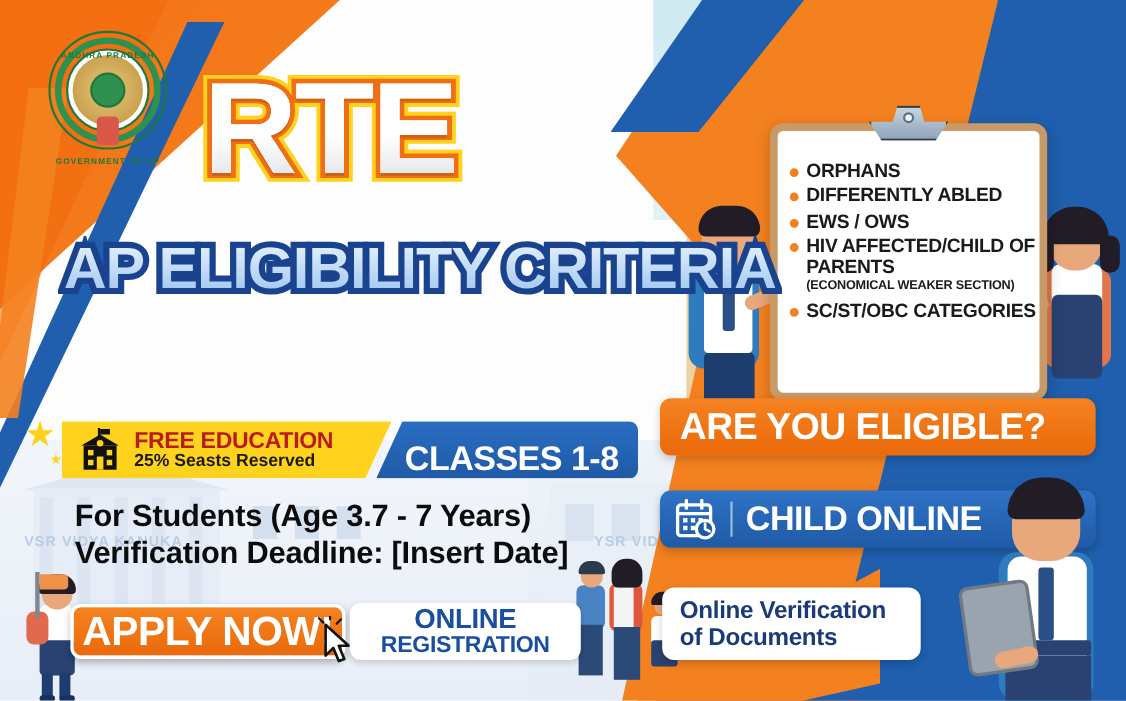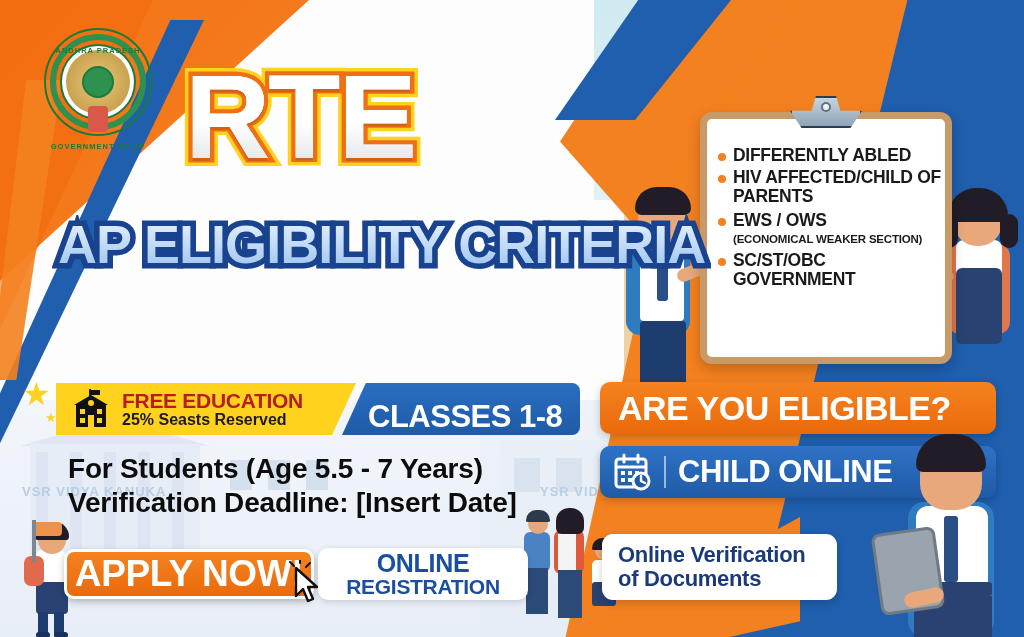--- a/index.html
+++ b/index.html
@@ -316,21 +316,21 @@
     background:#f2f6f9; border:2px solid #5c7187; border-radius:50%;
   }
   .crit-list { position:absolute; left:718px; top:146px; width:225px; }
   .crit-item { display:flex; align-items:flex-start; gap:7px; margin-bottom:3px; }
   .dot { width:8px; height:8px; border-radius:50%; background:#f4811f; flex:none; margin-top:7px;}
   .crit-main { font-size:17.5px; font-weight:900; color:#1a1a1a; letter-spacing:-.3px; line-height:1.08; }
   .crit-sub { font-size:11.5px; font-weight:800; color:#1a1a1a; letter-spacing:-.2px; line-height:1.1; margin-left:15px;}
 
   
   .eligible-banner {
-    position:absolute; left:600px; top:382px; width:396px; height:52px;
+    position:absolute; left:600px; top:362px; width:396px; height:52px;
     background:linear-gradient(180deg,#f58220 0%, #ea6a0b 100%);
     border-radius:10px;
     display:flex; align-items:center; padding-left:18px;
     box-shadow:0 3px 8px rgba(0,0,0,.2);
   }
   .eligible-txt { font-size:34px; font-weight:900; color:#fff; letter-spacing:-.5px;}
   .apply-online-banner {
     position:absolute; left:600px; top:446px; width:396px; height:52px;
     background:linear-gradient(180deg,#2f72c6 0%, #1f5aa6 100%);
     border-radius:10px;
@@ -457,34 +457,38 @@
     <div style="position:absolute; left:-26px; top:78px; width:42px; height:13px; background:#e8a87c; border-radius:7px; transform:rotate(16deg);"></div>
   </div>
 
   <div class="clipboard"></div>
   <div class="clip-metal"></div>
   <div class="clip-hole"></div>
 
   <div class="crit-list">
     <div class="crit-item">
       <span class="dot"></span>
+      <span class="crit-main">ORPHANS</span>
+    </div>
+    <div class="crit-item">
+      <span class="dot"></span>
       <span class="crit-main">DIFFERENTLY ABLED</span>
+    </div>
+    <div class="crit-item" style="margin-top:5px;">
+      <span class="dot"></span>
+      <span class="crit-main">EWS / OWS</span>
     </div>
     <div class="crit-item">
       <span class="dot"></span>
       <span class="crit-main">HIV AFFECTED/CHILD OF PARENTS</span>
     </div>
-    <div class="crit-item" style="margin-top:5px;">
-      <span class="dot"></span>
-      <span class="crit-main">EWS / OWS</span>
-    </div>
     <div class="crit-sub">(ECONOMICAL WEAKER SECTION)</div>
     <div class="crit-item" style="margin-top:6px;">
       <span class="dot"></span>
-      <span class="crit-main">SC/ST/OBC GOVERNMENT</span>
+      <span class="crit-main">SC/ST/OBC CATEGORIES</span>
     </div>
   </div>
 
   <div class="wedge-orange-tl"></div>
   <div class="wedge-orange-tl2"></div>
   <div class="stripe-blue-left"></div>
   <div class="stripe-orange-left"></div>
 
   <div class="emblem">
     <div class="ring" style="left:8px; top:8px; width:108px; height:108px; border:2px solid #1c7a3c;"></div>
@@ -527,21 +531,21 @@
       <span class="free-l1">FREE EDUCATION</span>
       <span class="free-l2">25% Seasts Reserved</span>
     </div>
   </div>
 
   <div class="classes-badge">
     <span class="classes-txt">CLASSES 1-8</span>
   </div>
 
   <div class="info-lines">
-    <div class="info-line">For Students (Age 5.5 - 7 Years)</div>
+    <div class="info-line">For Students (Age 3.7 - 7 Years)</div>
     <div class="info-line">Verification Deadline: [Insert Date]</div>
   </div>
 
   <div class="char" style="left:14px; top:520px; width:70px; height:117px;">
     <div style="position:absolute; left:22px; top:30px; width:30px; height:40px; background:#ffffff; border-radius:6px;"></div>
     <div style="position:absolute; left:22px; top:62px; width:32px; height:32px; background:#2a4272; border-radius:4px;"></div>
     <div style="position:absolute; left:10px; top:36px; width:20px; height:30px; background:#e06a4b; border-radius:7px;"></div>
     <div style="position:absolute; left:24px; top:6px; width:28px; height:28px; background:#e8a87c; border-radius:14px;"></div>
     <div style="position:absolute; left:21px; top:2px; width:34px; height:18px; background:#221c26; border-radius:16px 16px 4px 4px;"></div>
     <div style="position:absolute; left:24px; top:92px; width:10px; height:22px; background:#1d3d6e;"></div>

